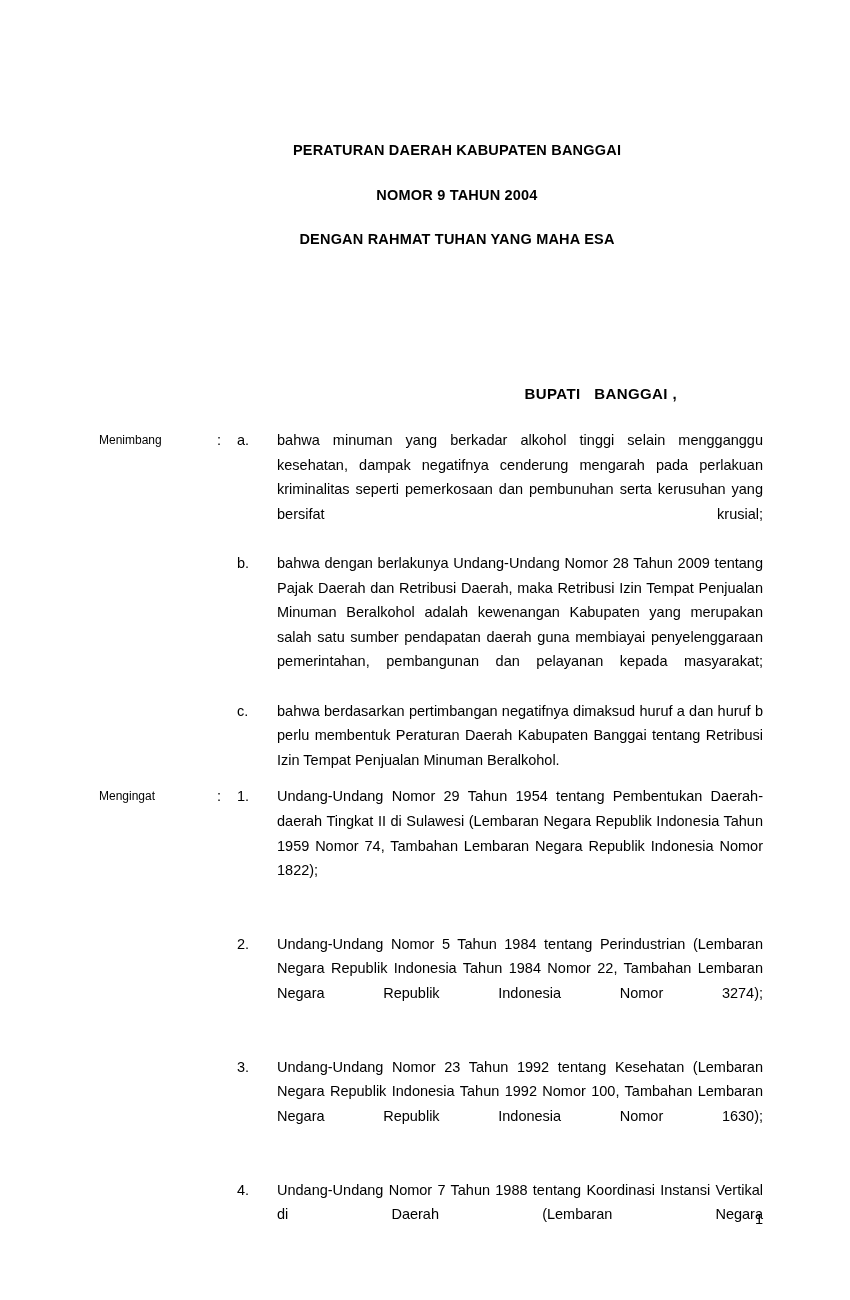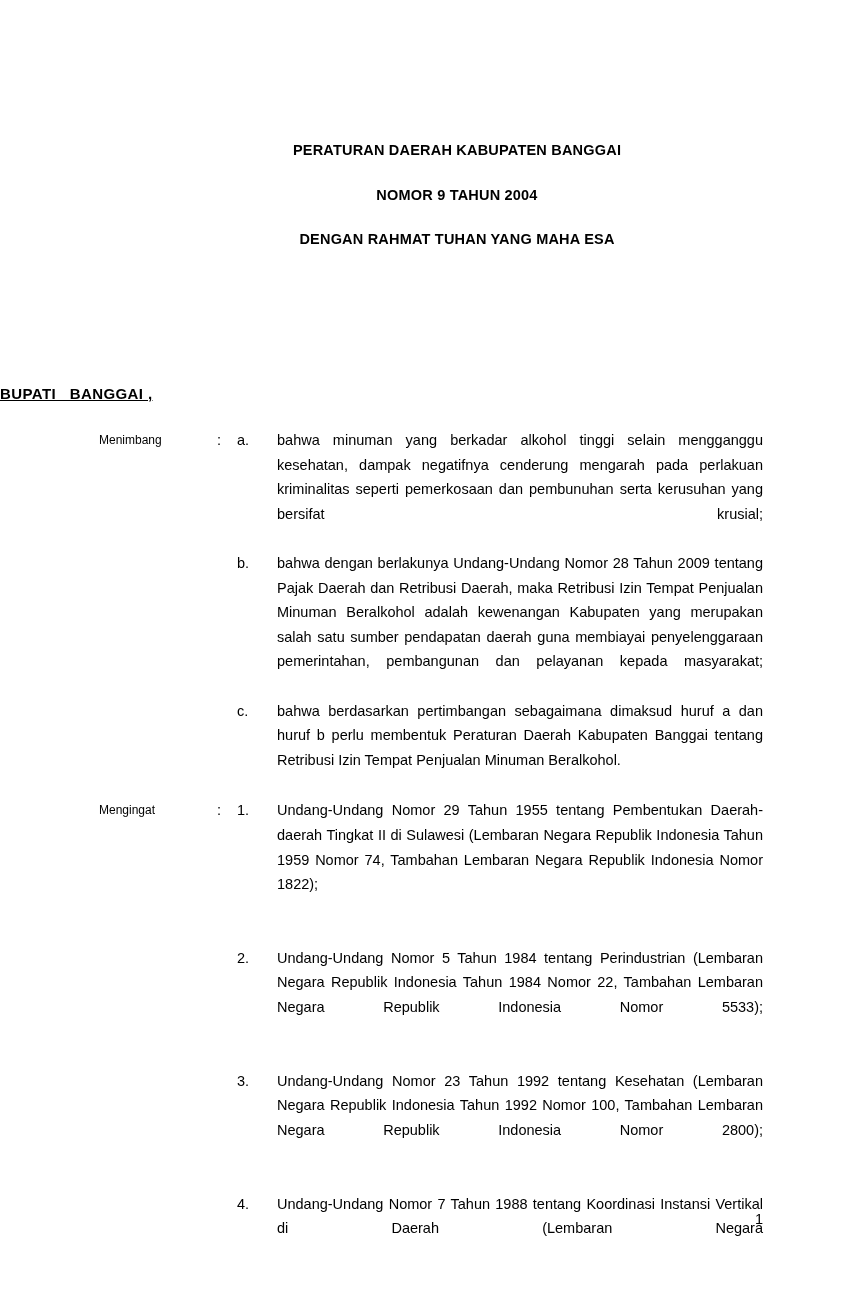--- a/index.html
+++ b/index.html
@@ -40,42 +40,41 @@
   .title-line.t-wide {
     font-size: 14.5px;
   }
   .title-line:last-child { margin-bottom: 8px; }
 
   .bupati-line {
     position: absolute;
     left: 0;
     top: 385px;
     width: 677px;
-    text-align: left;
+    text-align: right;
     font-weight: bold;
     font-size: 15px;
     letter-spacing: 0.4px;
     white-space: pre;
-    text-decoration: underline;
   }
 
   
   .body-area {
     position: absolute;
     left: 0;
     top: 428px;
     width: 850px;
   }
 
   .section {
     position: relative;
     display: block;
   }
   .section + .section {
-    margin-top: 26px;
+    margin-top: 12px;
   }
 
   .sec-row {
     position: relative;
     display: flex;
     align-items: flex-start;
   }
 
   .sec-label {
     position: absolute;
@@ -164,42 +163,42 @@
           <div class="item">
             <span class="item-marker">a.</span>
             <span class="item-text">bahwa minuman yang berkadar alkohol tinggi selain mengganggu kesehatan, dampak  negatifnya cenderung mengarah pada perlakuan kriminalitas seperti pemerkosaan dan pembunuhan serta kerusuhan yang bersifat  krusial;</span>
           </div>
           <div class="item">
             <span class="item-marker">b.</span>
             <span class="item-text">bahwa dengan berlakunya Undang-Undang Nomor 28 Tahun 2009 tentang Pajak Daerah dan Retribusi Daerah, maka Retribusi Izin Tempat Penjualan Minuman Beralkohol adalah kewenangan Kabupaten yang merupakan salah satu sumber pendapatan daerah guna membiayai penyelenggaraan pemerintahan, pembangunan dan pelayanan kepada masyarakat;</span>
           </div>
           <div class="item">
             <span class="item-marker">c.</span>
-            <span class="item-text no-stretch">bahwa berdasarkan pertimbangan sebagaimana dimaksud huruf a dan huruf b perlu membentuk Peraturan Daerah Kabupaten Banggai tentang Retribusi Izin Tempat Penjualan Minuman Beralkohol.</span>
+            <span class="item-text no-stretch">bahwa berdasarkan pertimbangan negatifnya dimaksud huruf a dan huruf b perlu membentuk Peraturan Daerah Kabupaten Banggai tentang Retribusi Izin Tempat Penjualan Minuman Beralkohol.</span>
           </div>
         </div>
       </div>
     </div>
 
     <div class="section">
       <div class="sec-row">
         <span class="sec-label">Mengingat</span>
         <span class="sec-colon">:</span>
         <div class="items">
           <div class="item">
             <span class="item-marker">1.</span>
-            <span class="item-text">Undang-Undang Nomor 29 Tahun 1955 tentang Pembentukan Daerah-daerah Tingkat II di Sulawesi (Lembaran Negara Republik Indonesia Tahun 1959 Nomor 74, Tambahan Lembaran Negara Republik Indonesia Nomor 1822);</span>
+            <span class="item-text">Undang-Undang Nomor 29 Tahun 1954 tentang Pembentukan Daerah-daerah Tingkat II di Sulawesi (Lembaran Negara Republik Indonesia Tahun 1959 Nomor 74, Tambahan Lembaran Negara Republik Indonesia Nomor 1822);</span>
           </div>
           <div class="item item-gap">
             <span class="item-marker">2.</span>
-            <span class="item-text">Undang-Undang Nomor 5 Tahun 1984 tentang Perindustrian (Lembaran Negara Republik Indonesia Tahun 1984 Nomor 22, Tambahan Lembaran Negara Republik Indonesia Nomor 5533);</span>
+            <span class="item-text">Undang-Undang Nomor 5 Tahun 1984 tentang Perindustrian (Lembaran Negara Republik Indonesia Tahun 1984 Nomor 22, Tambahan Lembaran Negara Republik Indonesia Nomor 3274);</span>
           </div>
           <div class="item item-gap">
             <span class="item-marker">3.</span>
-            <span class="item-text">Undang-Undang Nomor 23 Tahun 1992 tentang Kesehatan (Lembaran Negara Republik Indonesia Tahun 1992 Nomor 100, Tambahan Lembaran Negara Republik Indonesia Nomor 2800);</span>
+            <span class="item-text">Undang-Undang Nomor 23 Tahun 1992 tentang Kesehatan (Lembaran Negara Republik Indonesia Tahun 1992 Nomor 100, Tambahan Lembaran Negara Republik Indonesia Nomor 1630);</span>
           </div>
           <div class="item item-gap">
             <span class="item-marker">4.</span>
             <span class="item-text">Undang-Undang Nomor 7 Tahun 1988 tentang Koordinasi Instansi Vertikal di Daerah  (Lembaran Negara</span>
           </div>
         </div>
       </div>
     </div>
 
   </div>

